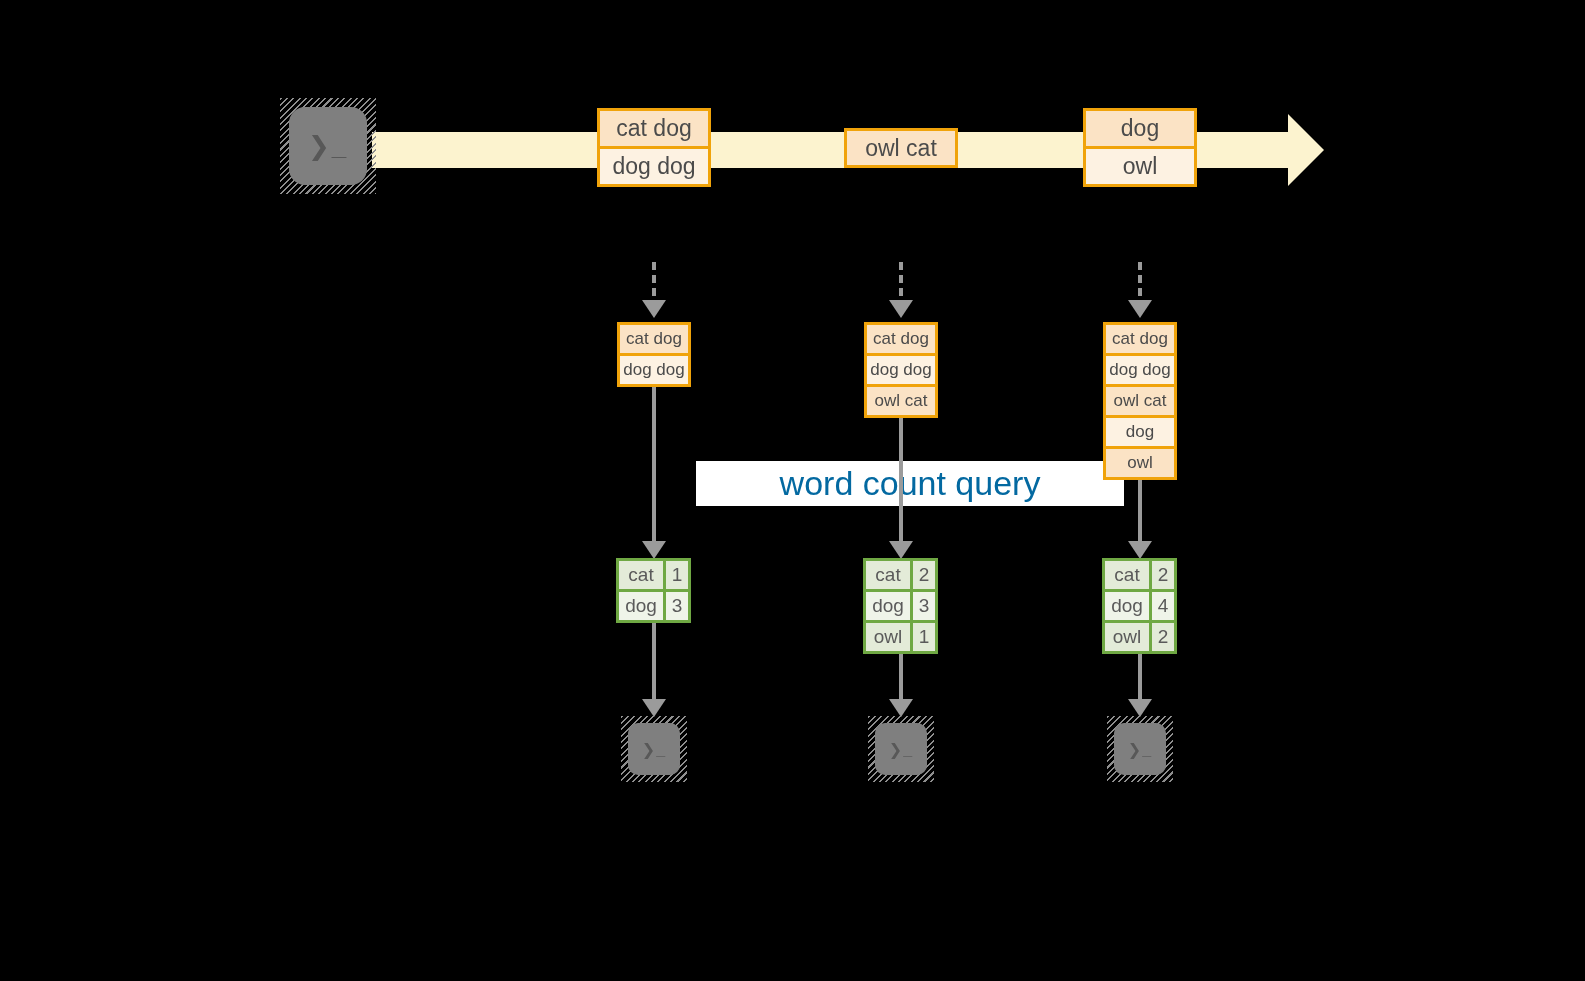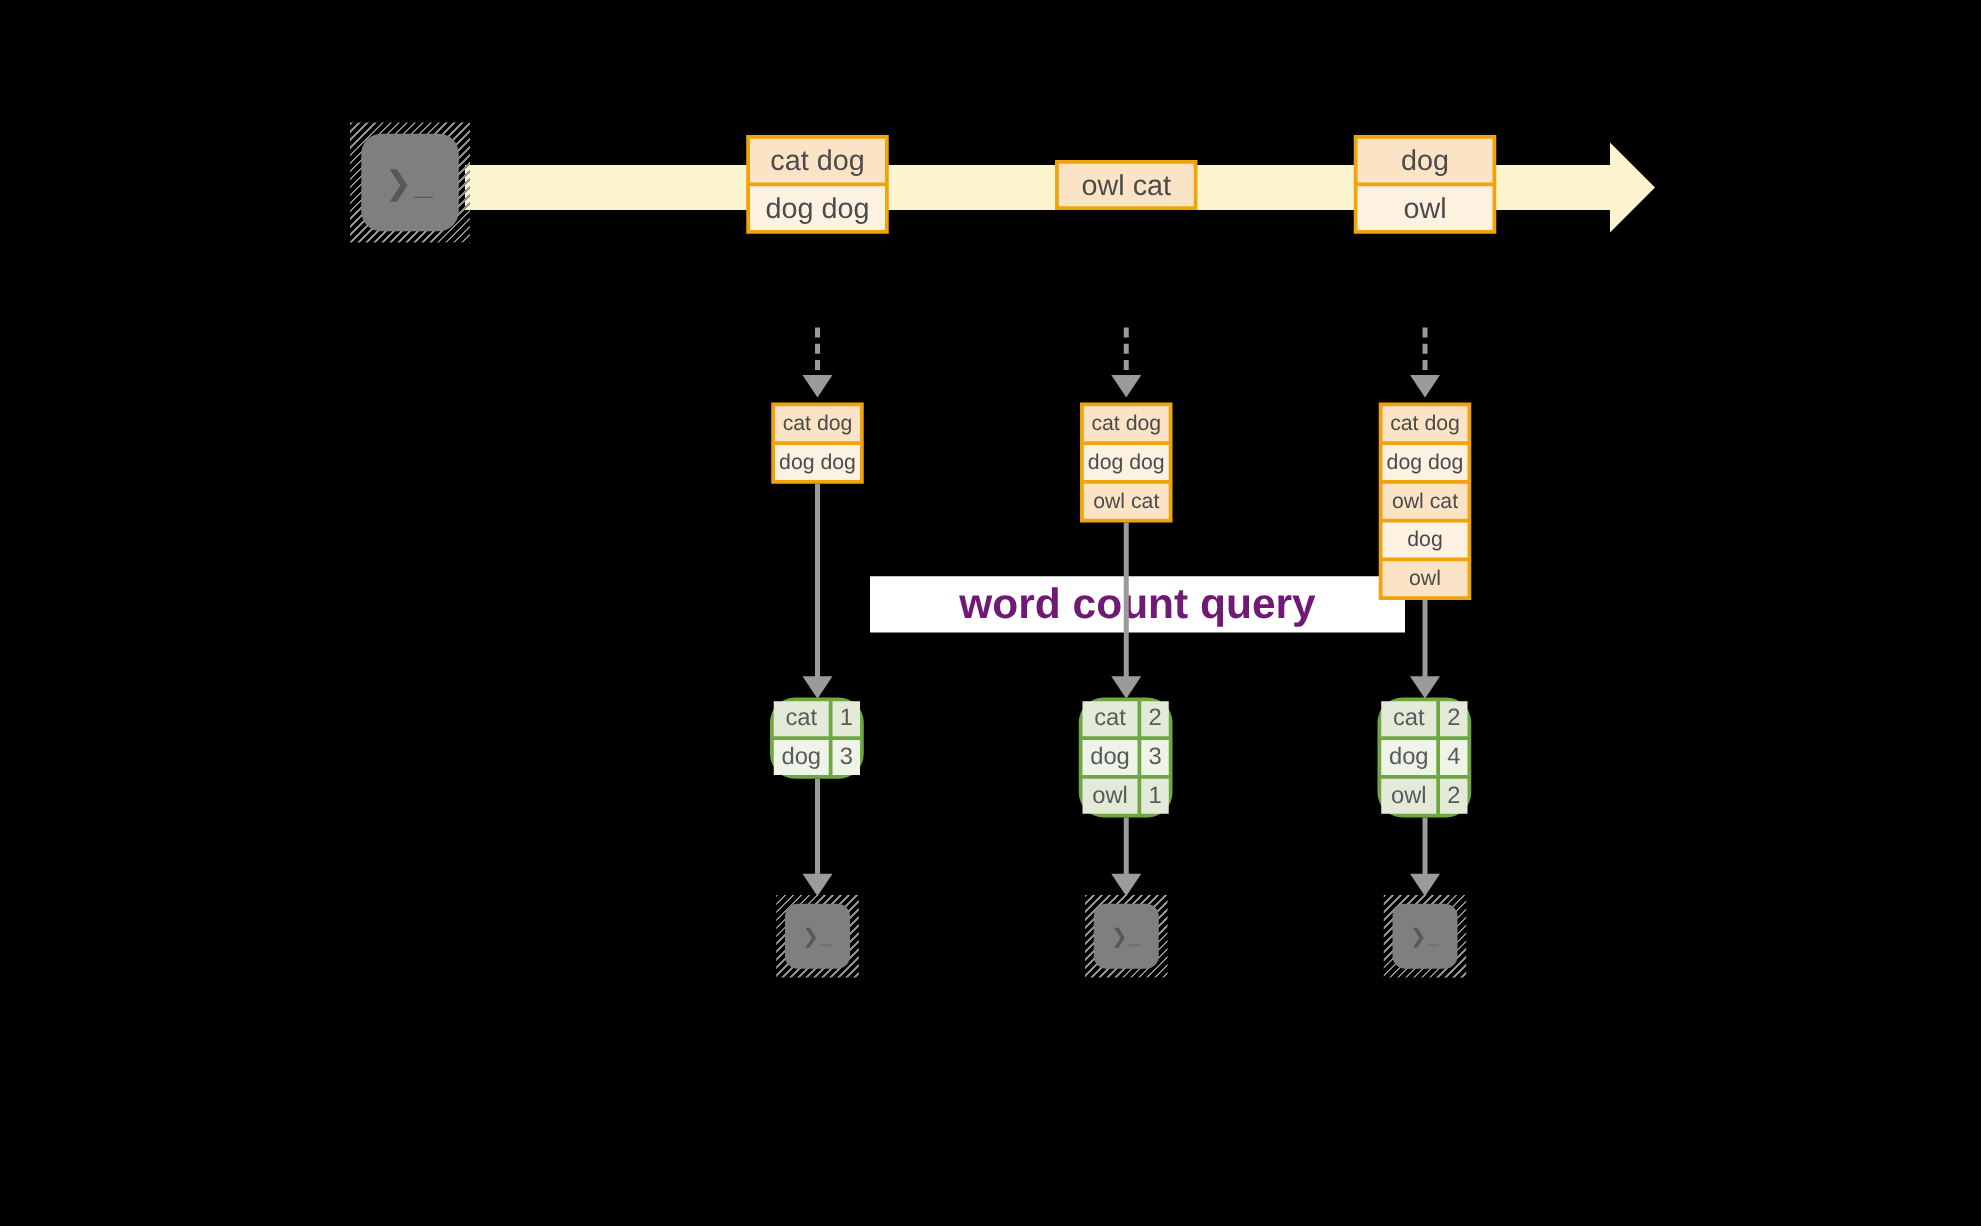--- a/index.html
+++ b/index.html
@@ -29,23 +29,23 @@
   .ebox .orow{height:35px;font-size:23px;}
   .stack{width:68px;z-index:3;}
   .stack .orow{height:28px;font-size:17px;}
   
   .vdash{position:absolute;width:0;border-left:4px dashed #9b9b9b;}
   .vline{position:absolute;width:4px;background:#9b9b9b;z-index:2;}
   .ahead{position:absolute;width:0;height:0;border-left:12px solid transparent;
     border-right:12px solid transparent;border-top:18px solid #9b9b9b;z-index:2;}
   
   .banner{position:absolute;left:696px;top:461px;width:428px;height:45px;background:#ffffff;
-    display:flex;align-items:center;justify-content:center;font-size:34px;color:#701a75;z-index:1;font-weight:bold;}
+    display:flex;align-items:center;justify-content:center;font-size:34px;color:#0369a1;z-index:1;}
   
-  .gtable{position:absolute;background:#6FA843;padding:3px;display:flex;flex-direction:column;gap:3px;z-index:3;border-radius:20px;}
+  .gtable{position:absolute;background:#6FA843;padding:3px;display:flex;flex-direction:column;gap:3px;z-index:3;}
   .grow{display:flex;gap:3px;}
   .gcell{height:28px;display:flex;align-items:center;justify-content:center;color:#5a5a5a;font-size:19px;}
   .gword{width:44px;}
   .gnum{width:22px;}
   .gtable .grow:nth-child(odd) .gcell{background:#E3EBD8;}
   .gtable .grow:nth-child(even) .gcell{background:#EFF4E9;}
 </style>
 </head>
 <body>
 

